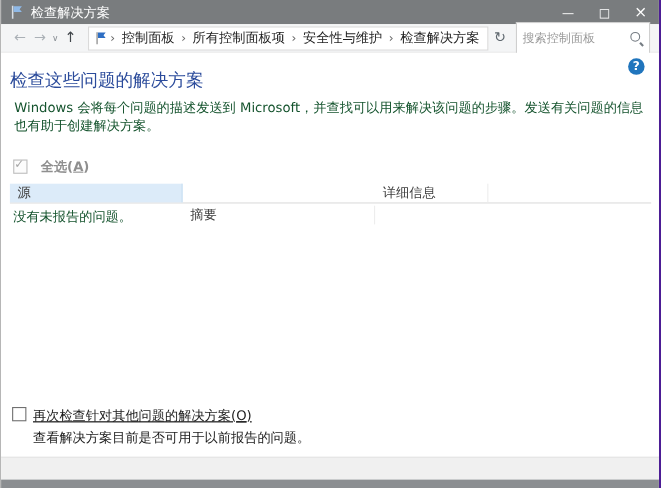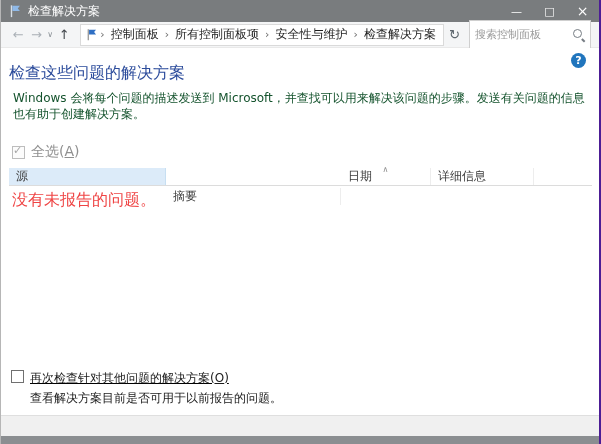--- a/index.html
+++ b/index.html
@@ -49,36 +49,36 @@
               display:flex; align-items:center; justify-content:center; }
   .page-heading { color:#2b4b9b; font-size:16px; font-weight:normal; margin:14px 12px 0 8px;
                   line-height:21px; }
   .page-desc { color:#14532d; font-size:12px; margin:7px 12px 0 12px; line-height:16px; }
 
   .selectall-row { display:flex; align-items:center; margin:21px 0 0 11px; }
   .cb { width:13px; height:13px; border:1px solid #707070; background:#ffffff; position:relative;
         flex:0 0 auto; }
   .cb.disabled { border-color:#bdbdbd; background:#fcfcfc; }
   .cb .check { position:absolute; left:0; top:-3px; font-size:11px; color:#a6a6a6; line-height:13px; }
-  .selectall-row .lbl { font-size:14px; color:#8f8f8f; margin-left:6px; }
+  .selectall-row .lbl { font-size:12px; color:#8f8f8f; margin-left:12px;font-weight:bold; }
   .mn { text-decoration:underline; }
 
   
   .listview { margin:7px 7px 0 8px; }
   .lv-header { display:flex; height:18px; border-bottom:1px solid #dcdcdc; align-items:center; }
   .lv-col { font-size:12px; color:#3c3c3c; padding-left:7px; height:100%; display:flex;
             align-items:center; border-right:1px solid #ededed; position:relative; }
   .lv-col.c-source { width:157px; background:#dcebf9; border-right:1px solid #c7dff2; }
   .lv-col.c-summary { width:175px;margin-top:40px; }
   .lv-col.c-date { width:90px; }
   .lv-col.c-details { width:103px; }
   .lv-col.c-fill { flex:1 1 auto; border-right:none; }
   .sort-glyph { position:absolute; top:-2px; left:50%; transform:translateX(-50%);
                 font-size:8px; line-height:8px; color:#8f8f8f; }
-  .lv-empty { font-size:16px; color:#ef4444; padding:4px 0 0 3px; }
+  .lv-empty { font-size:12px; color:#14532d; padding:4px 0 0 3px; }
 
   
   .recheck-block { margin-top:auto; padding:0 0 9px 10px; }
   .recheck-row { display:flex; align-items:flex-start;text-decoration:underline; }
   .recheck-row .lbl { font-size:12px; color:#1a1a1a; margin-left:6px; }
   .recheck-desc { font-size:12px; color:#1a1a1a; margin:4px 0 0 19px; line-height:15px; }
 
   
   .footer { height:21px; background:#f0f0f0; border-top:1px solid #dfdfdf; flex:0 0 auto; }
   .bottom-edge { height:8px; background:#8b8e91; flex:0 0 auto; }
@@ -145,24 +145,20 @@
       <span class="cb disabled">
         <span class="check">✓</span>
       </span>
       <span class="lbl"><span>全选(</span><span class="mn">A</span><span>)</span></span>
     </div>
 
     <div class="listview">
       <div class="lv-header">
         <div class="lv-col c-source">源</div>
         <div class="lv-col c-summary">摘要</div>
-        <div class="lv-col c-date">
-            <span>日期</span>
-            <span class="sort-glyph">∧</span>
-          </div>
         <div class="lv-col c-details">详细信息</div>
         <div class="lv-col c-fill"></div>
       </div>
       <div class="lv-empty">没有未报告的问题。</div>
     </div>
 
     <div class="recheck-block">
       <div class="recheck-row">
         <span class="cb"></span>
         <span class="lbl"><span>再次检查针对其他问题的解决方案(</span><span class="mn">O</span><span>)</span></span>

